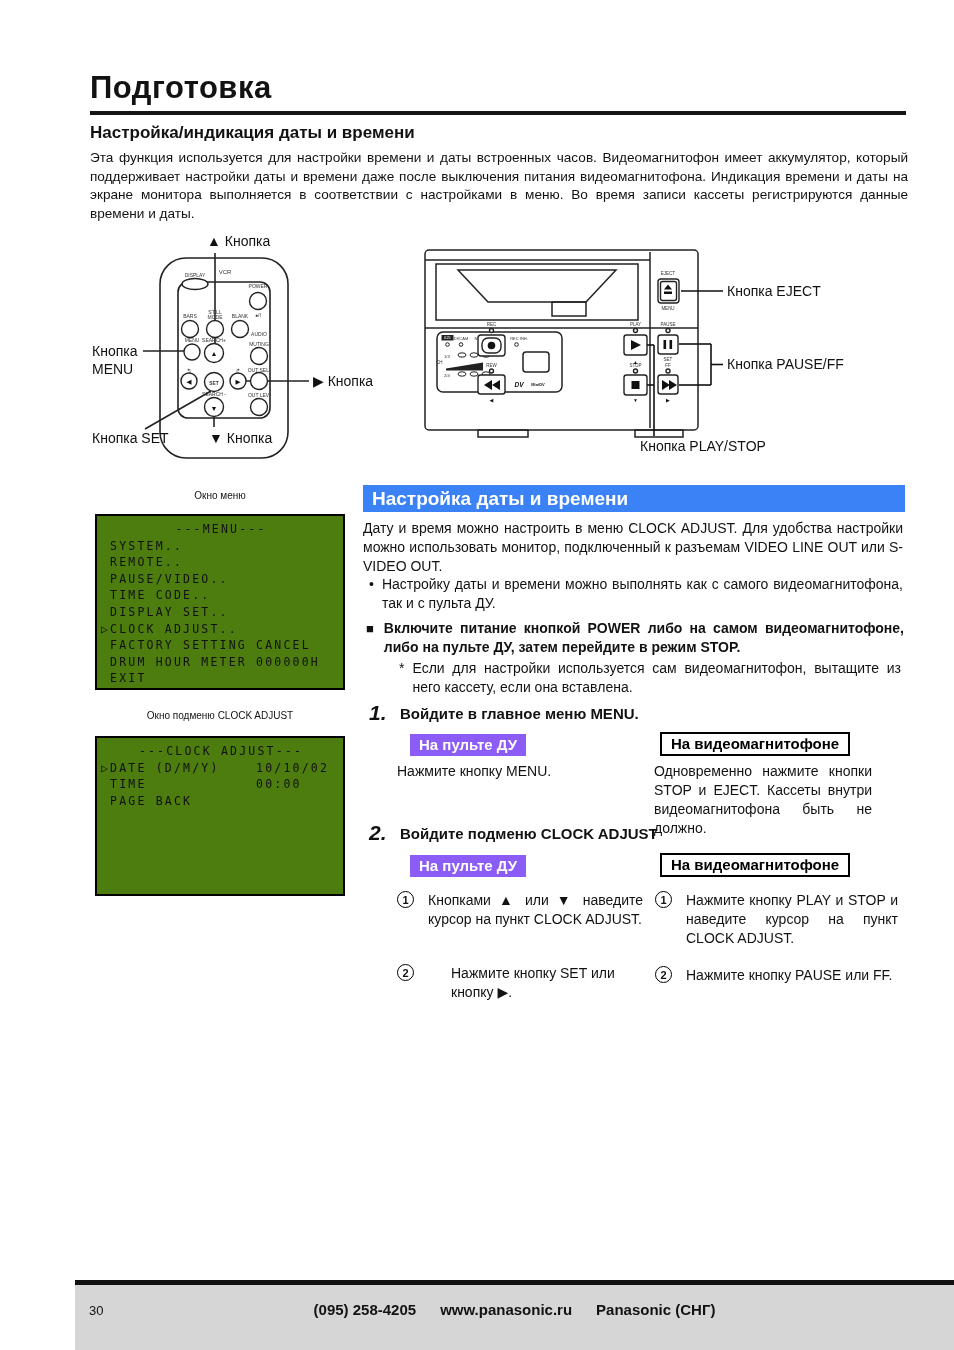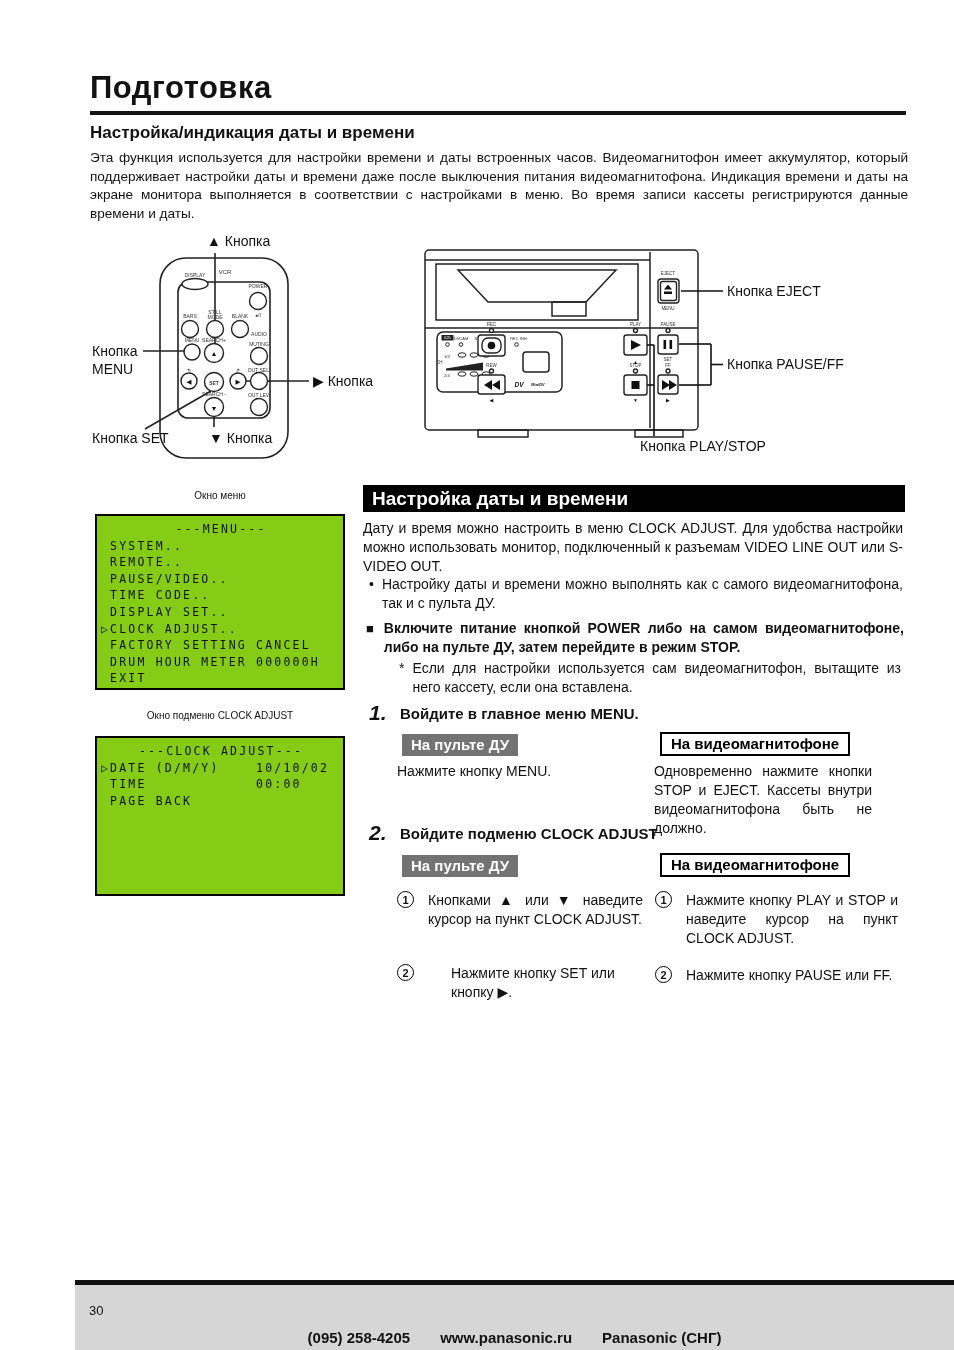--- a/index.html
+++ b/index.html
@@ -8,49 +8,49 @@
   .abs{position:absolute;}
 
   
   .doc-title{left:90px;top:70px;font-size:31px;font-weight:bold;letter-spacing:.5px;}
   .title-rule{left:90px;top:111px;width:816px;height:4px;background:#151515;}
   .doc-subtitle{left:90px;top:123px;font-size:17px;font-weight:bold;}
   .doc-intro{left:90px;top:149px;width:818px;font-size:13.6px;line-height:18.6px;text-align:justify;}
 
   
   .win-caption{font-size:10px;text-align:center;}
-  .screen-box{border:2px solid #000;background:#84cc16;padding:5px 2px 0 4px;}
+  .screen-box{border:2px solid #000;background:#4d7c0f;padding:5px 2px 0 4px;}
   .screen-line{font-family:"DejaVu Sans Mono",monospace;font-size:11.5px;
                letter-spacing:2.2px;line-height:16.6px;white-space:pre;color:#111;}
   .screen-title{text-align:center;white-space:normal;}
 
   
-  .sec-header{left:363px;top:485px;width:542px;height:27px;background:#000000;color:#fff;
+  .sec-header{left:363px;top:485px;width:542px;height:27px;background:#3b82f6;color:#fff;
               font-size:19px;font-weight:bold;line-height:27px;padding-left:9px;box-sizing:border-box;}
   .body-text{font-size:14px;line-height:19px;text-align:justify;}
   .row{display:flex;}
   .marker{flex:none;}
 
   .step-num{font-size:21px;font-weight:bold;font-style:italic;}
   .step-title{font-size:15px;font-weight:bold;}
 
-  .badge-remote{display:inline-block;background:#737373;color:#fff;font-weight:bold;
-                font-size:15px;padding:2px 9px 3px 9px;}
+  .badge-remote{display:inline-block;background:#8b5cf6;color:#fff;font-weight:bold;
+                font-size:15px;padding:2px 9px 3px 9px;margin-left:8px;}
   .badge-vcr{display:inline-block;background:#fff;border:2px solid #000;color:#000;font-weight:bold;
              font-size:15px;padding:1px 9px 2px 9px;}
 
   .circ{display:inline-flex;flex:none;width:17px;height:17px;border:1.4px solid #000;border-radius:50%;
         align-items:center;justify-content:center;font-size:11px;font-weight:bold;box-sizing:border-box;}
 
   
   .footer-bar{left:75px;top:1280px;width:879px;height:5px;background:#111;}
   .footer-gray{left:75px;top:1285px;width:879px;height:65px;background:#d6d6d6;}
   .footer-page{left:89px;top:1303px;font-size:13px;}
-  .footer-center{left:75px;top:1301px;width:879px;display:flex;justify-content:center;gap:30px;
-                 font-size:15px;font-weight:bold;margin-top:28px;}
+  .footer-center{left:75px;top:1301px;width:879px;display:flex;justify-content:center;gap:24px;
+                 font-size:15px;font-weight:bold;}
 
   svg text{font-family:"Liberation Sans",sans-serif;}
 </style>
 </head>
 <body>
 
 <div class="page">
 
   <div class="abs doc-title">Подготовка</div>
   <div class="abs title-rule"></div>

